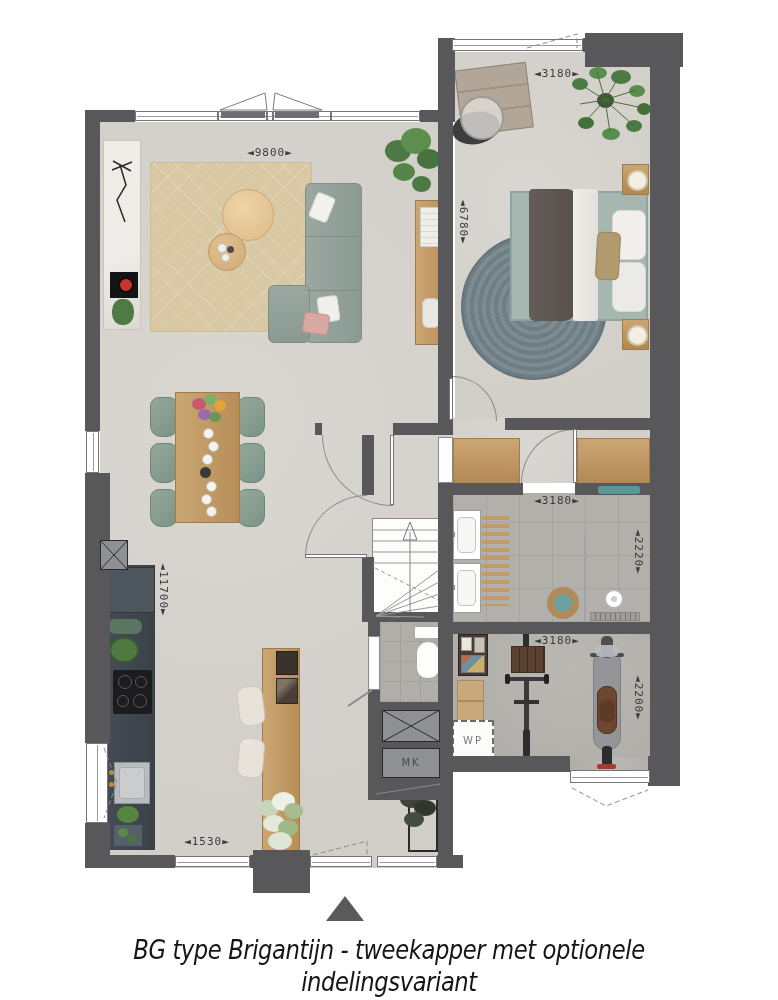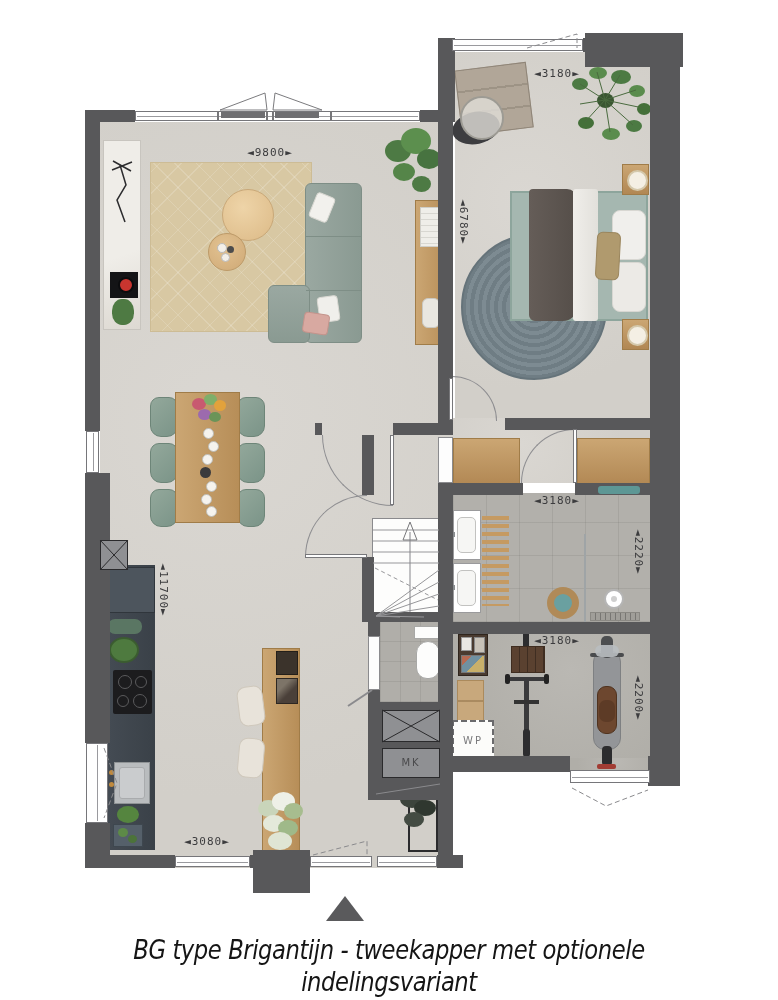--- a/index.html
+++ b/index.html
@@ -349,18 +349,18 @@
   </svg>
 
   <span class="dim" style="left:270px;top:152px;">◄9800►</span>
   <span class="dim" style="left:557px;top:73px;">◄3180►</span>
   <span class="dim vert" style="left:463px;top:222px;">◄6780►</span>
   <span class="dim" style="left:557px;top:500px;">◄3180►</span>
   <span class="dim vert" style="left:638px;top:552px;">◄2220►</span>
   <span class="dim" style="left:557px;top:640px;">◄3180►</span>
   <span class="dim vert" style="left:638px;top:698px;">◄2200►</span>
   <span class="dim vert" style="left:163px;top:590px;">◄11700►</span>
-  <span class="dim" style="left:207px;top:841px;">◄3080►</span>
+  <span class="dim" style="left:207px;top:841px;">◄1530►</span>
 
   <div class="tri-up" style="left:326px;top:896px;"></div>
 
   <div class="caption">BG type Brigantijn - tweekapper met optionele indelingsvariant</div>
 </div>
 
 </body></html>

